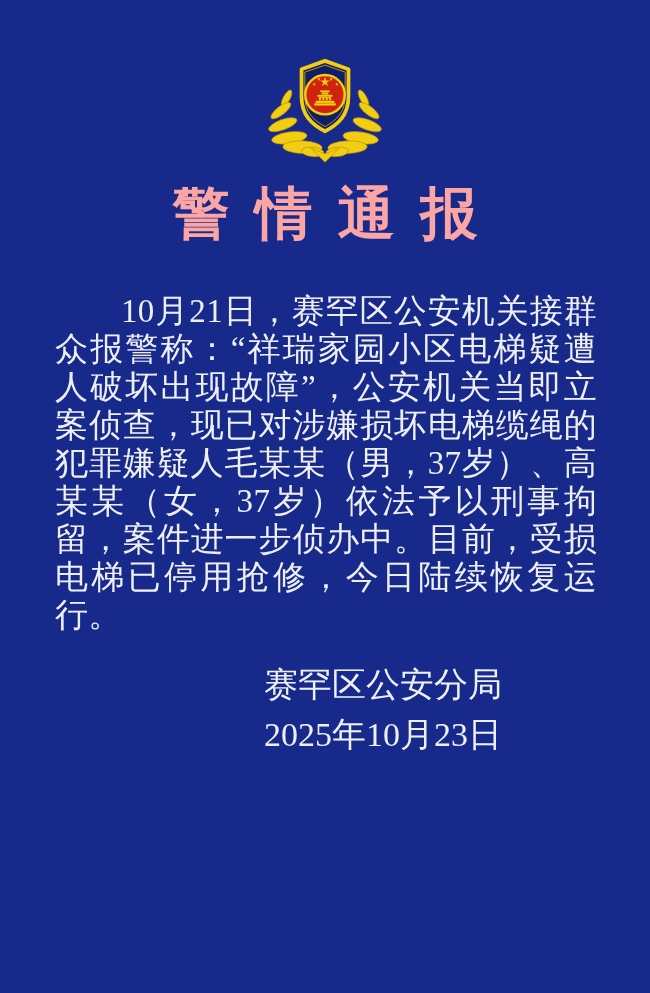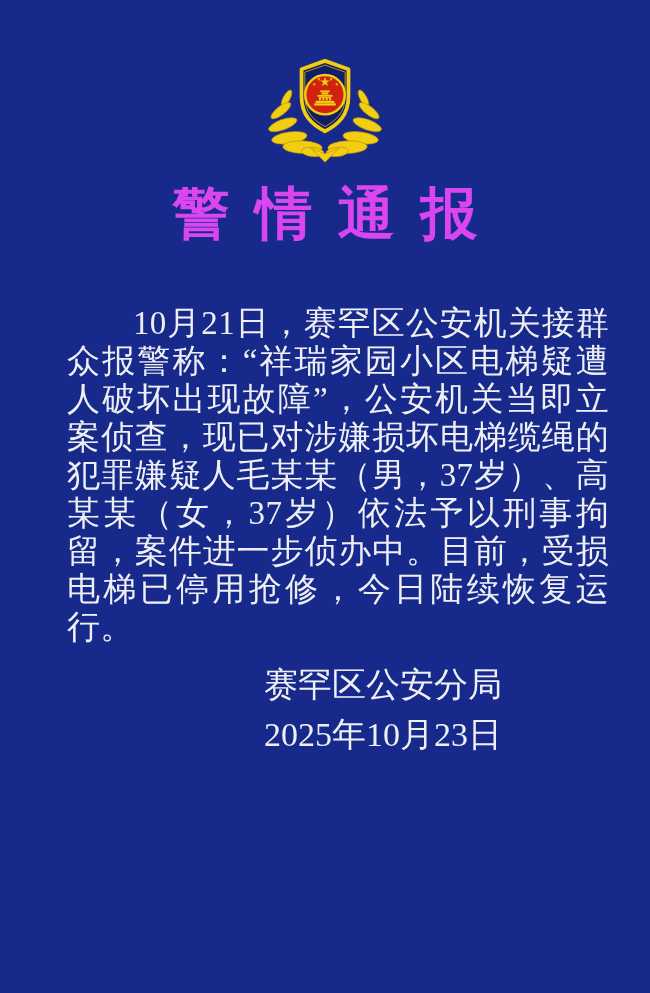--- a/index.html
+++ b/index.html
@@ -23,33 +23,33 @@
     height: 107px;
   }
   .badge svg { display: block; width: 100%; height: 100%; }
   .title {
     position: absolute;
     top: 176px;
     left: 0;
     width: 650px;
     margin: 0;
     text-align: center;
-    color: #d946ef;
+    color: #fca5a5;
     font-size: 57px;
     font-weight: 700;
     letter-spacing: 0.45em;
     text-indent: 0.45em;
     font-family: "Liberation Serif", "DejaVu Serif", serif;
   }
   .body-text {
     position: absolute;
     top: 292px;
     left: 55px;
     width: 542px;
-    margin: 12px;
+    margin: 0;
     color: #edeff3;
     font-size: 33px;
     line-height: 38px;
     text-align: justify;
     text-indent: 2em;
     letter-spacing: 0.01em;
   }
   .signature {
     position: absolute;
     top: 660px;

